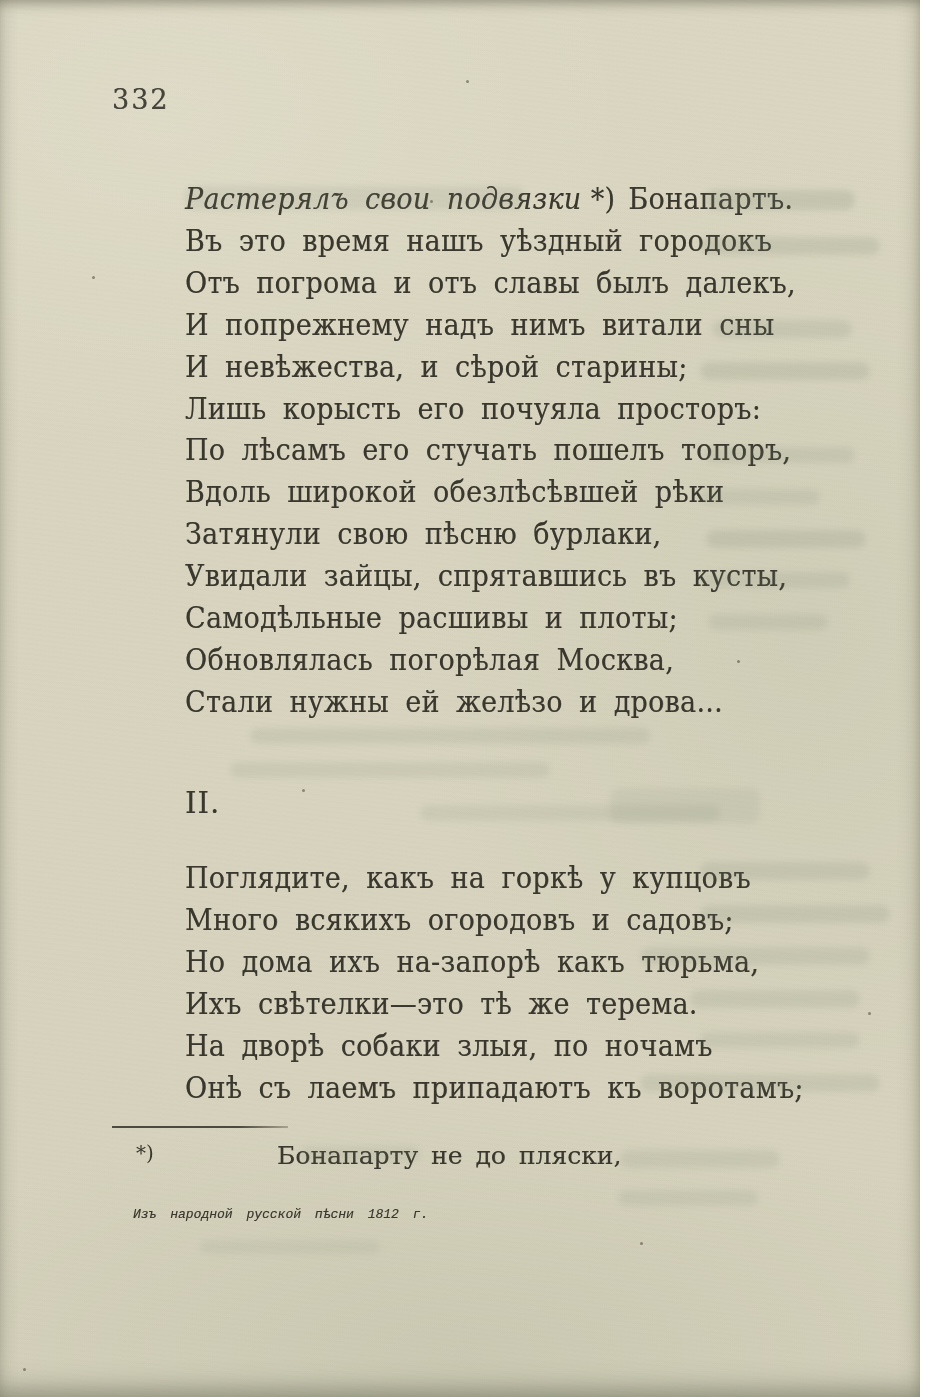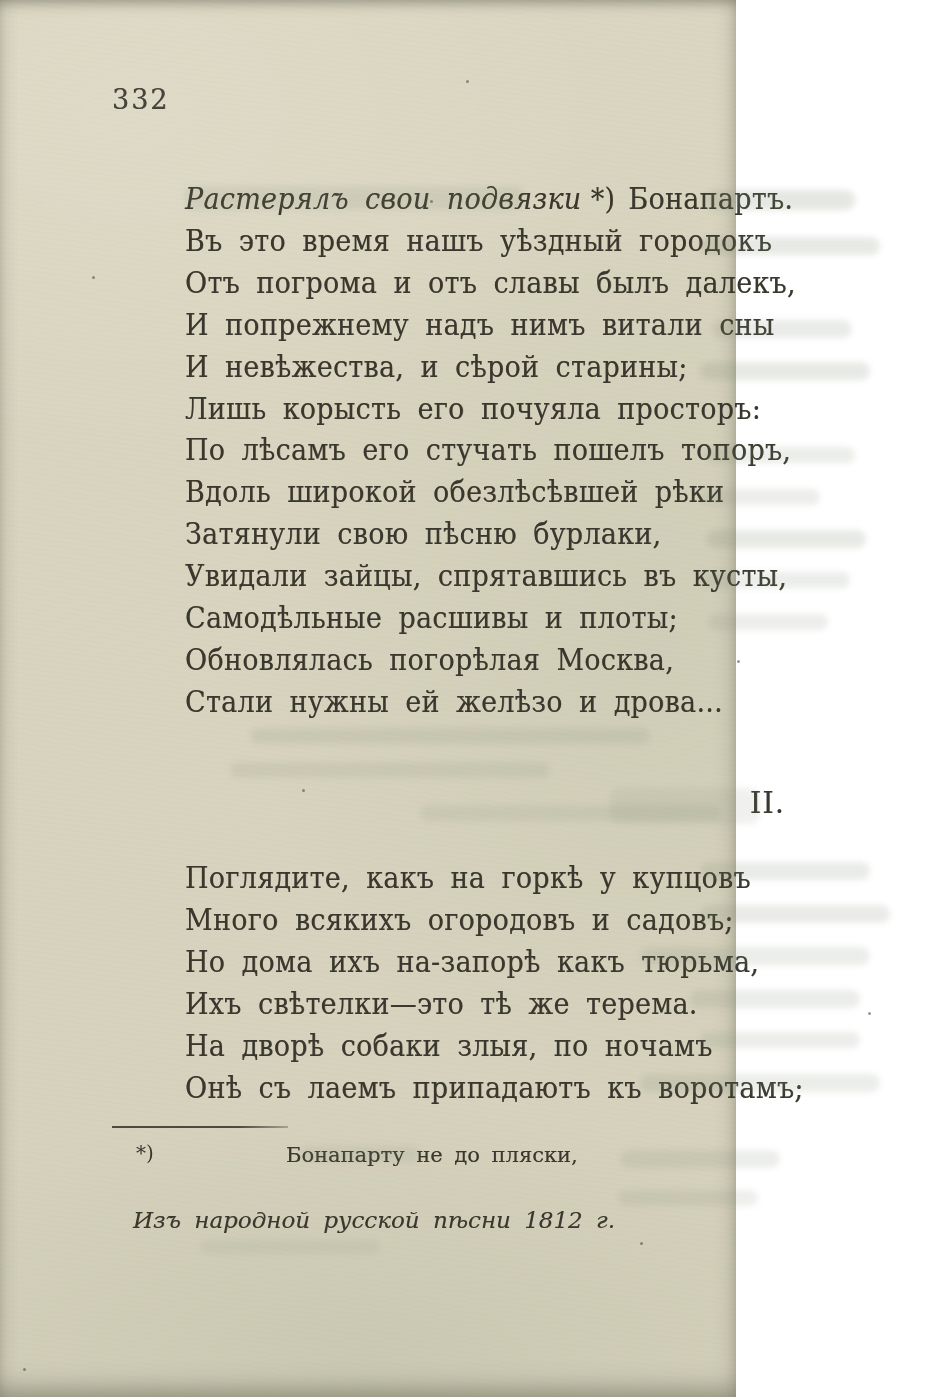--- a/index.html
+++ b/index.html
@@ -1,18 +1,18 @@
 <!DOCTYPE html>
 <html style="--ink: #3a382e; --paper: #d9d5c0;"><head>
 <meta charset="utf-8">
 <style>
   html,body{margin:0;padding:0;width:926px;height:1397px;overflow:hidden;
     font-family:"DejaVu Serif","Liberation Serif",serif;}
   :root{--ink:#3a382e;--paper:#d9d5c0;}
-  .page{position:relative;width:736px;height:1397px;background:var(--paper);
+  .page{position:relative;width:920px;height:1397px;background:var(--paper);
     background-image:
       radial-gradient(ellipse 700px 500px at 18% 8%, rgba(255,255,248,0.12), transparent 70%),
       radial-gradient(ellipse 560px 700px at 88% 45%, rgba(150,158,130,0.12), transparent 72%),
       radial-gradient(ellipse 800px 340px at 50% 97%, rgba(138,146,118,0.14), transparent 75%),
       repeating-linear-gradient(7deg, rgba(118,112,92,0.016) 0 2px, rgba(0,0,0,0) 2px 5px),
       linear-gradient(#dad6c1,#d5d1bc);
     box-shadow:
       inset 0 9px 14px -7px rgba(88,88,72,0.55),
       inset 0 -20px 24px -12px rgba(92,98,78,0.50),
       inset -12px 0 22px -14px rgba(95,95,78,0.35),
@@ -20,29 +20,29 @@
     color:var(--ink);}
   .pageno{position:absolute;left:112px;top:84px;font-size:27px;letter-spacing:2px;
     color:#45433a;text-shadow:0.3px 0.3px 0.5px rgba(64,62,52,0.55);}
   .poem{position:absolute;left:185px;transform:scaleX(0.93);transform-origin:0 0;
     font-size:29px;line-height:41.9px;white-space:nowrap;word-spacing:8px;letter-spacing:0.3px;
     text-shadow:0.35px 0.35px 0.5px rgba(62,60,50,0.5);}
   .poem.p1{top:179px;}
   .poem.p2{top:858px;}
   .opening .it{font-style:italic;}
   .opening .mk{margin-left:10px;margin-right:14px;}
-  .heading{position:absolute;left:185px;top:786px;width:600px;text-align:right;
+  .heading{position:absolute;left:185px;top:786px;width:600px;text-align:left;
     font-size:29px;letter-spacing:1px;text-shadow:0.35px 0.35px 0.5px rgba(62,60,50,0.5);}
   .fn-rule{position:absolute;left:112px;top:1126px;width:176px;height:2px;
     background:linear-gradient(90deg,#4c4a3e 0%,#4c4a3e 72%,rgba(76,74,62,0.35) 100%);}
   .fn-marker{position:absolute;left:136px;top:1141px;font-size:20px;}
-  .fn-verse{position:absolute;left:286px;top:1138px;font-size:21px;line-height:35.5px;
+  .fn-verse{position:absolute;left:277px;top:1138px;font-size:25px;line-height:35.5px;
     word-spacing:5px;white-space:nowrap;text-shadow:0.3px 0.3px 0.4px rgba(62,60,50,0.5);}
-  .fn-source{position:absolute;left:133px;top:1207px;font-size:23px;font-style:italic;
-    word-spacing:6px;white-space:nowrap;text-shadow:0.3px 0.3px 0.4px rgba(62,60,50,0.45);}
+  .fn-source{position:absolute;left:133px;top:1207px;font-size:13px;font-style:italic;
+    word-spacing:6px;white-space:nowrap;text-shadow:0.3px 0.3px 0.4px rgba(62,60,50,0.45);font-family:Liberation Mono, monospace;}
   .smudge{position:absolute;border-radius:9px;background:#7d8a74;filter:blur(3px);
     pointer-events:none;}
   .speck{position:absolute;width:3px;height:3px;border-radius:50%;
     background:rgba(72,68,55,0.55);pointer-events:none;}
 </style>
 </head>
 <body>
 
 <div class="page">
 

